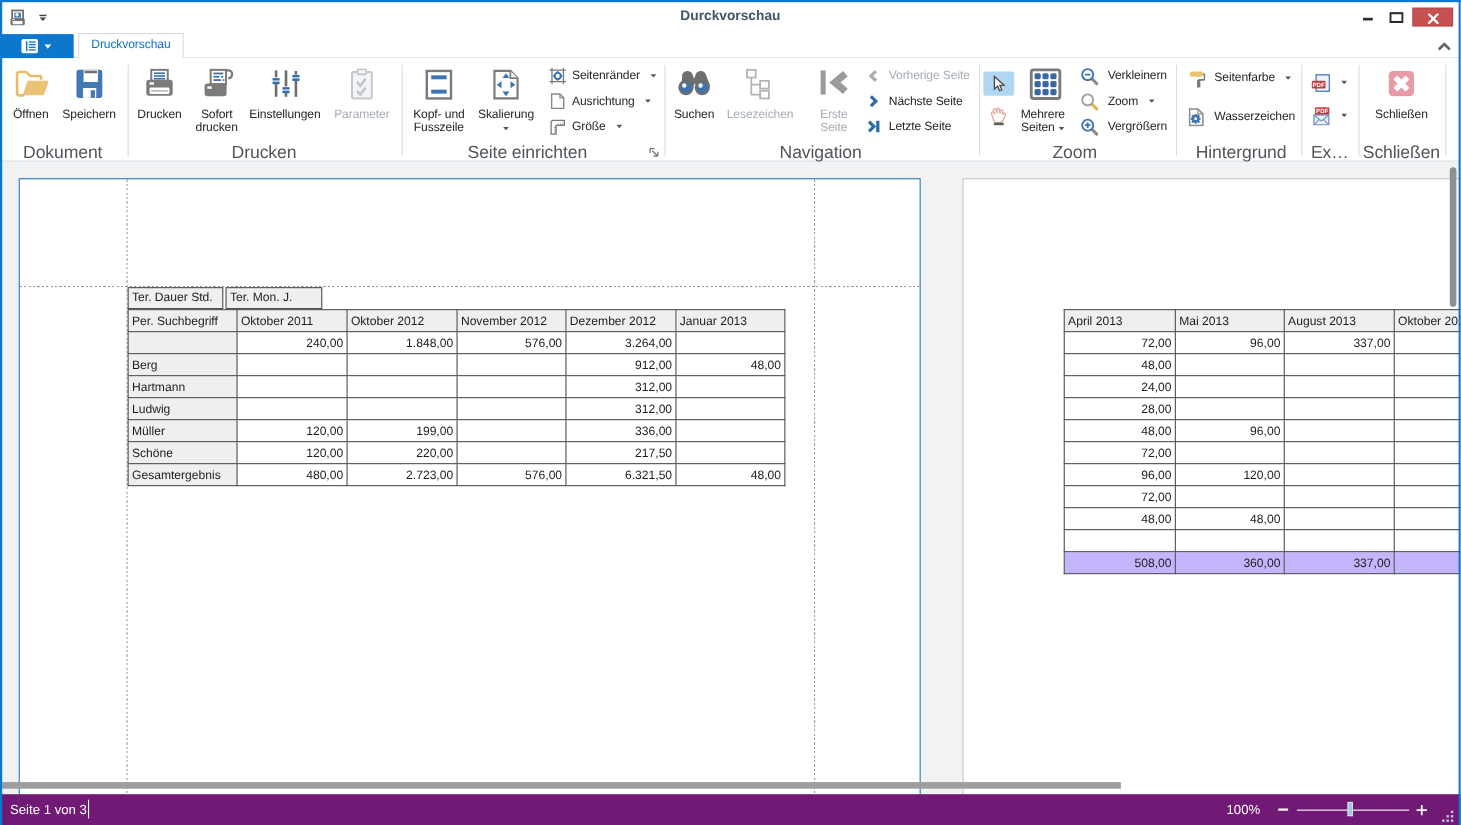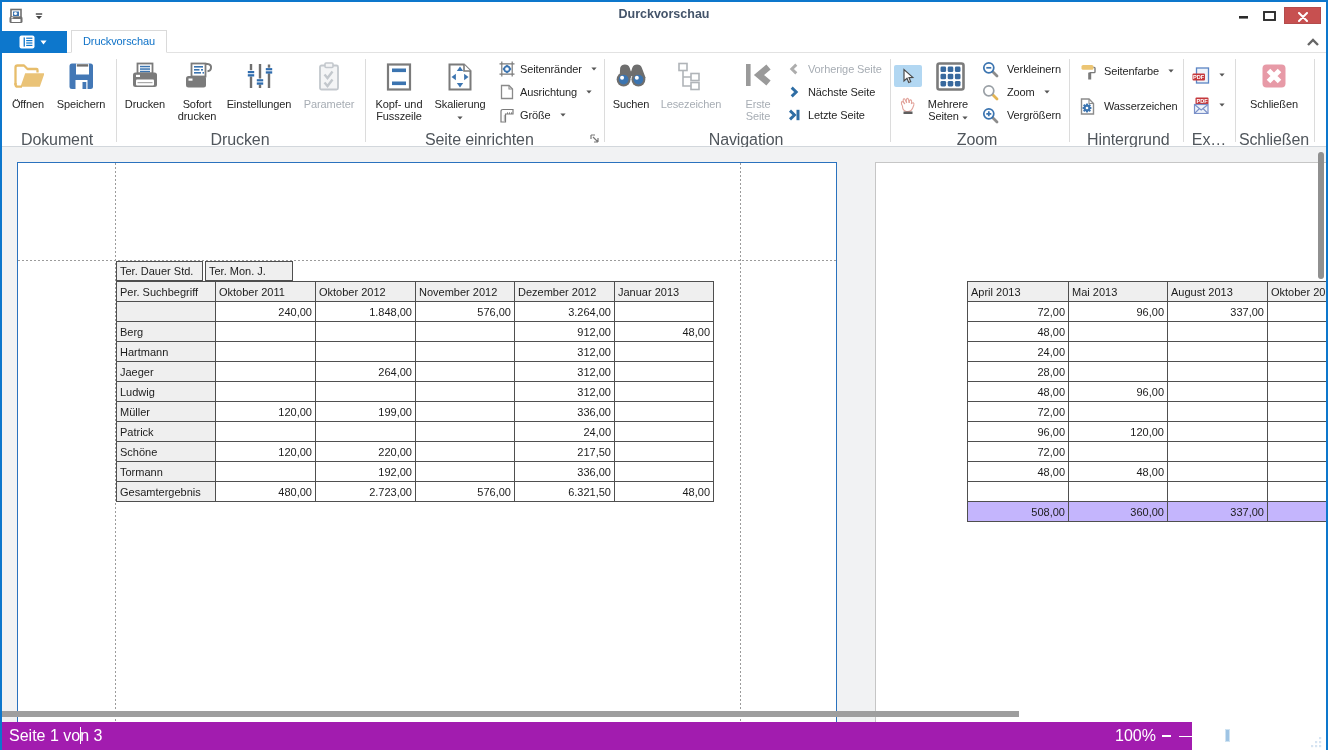--- a/index.html
+++ b/index.html
@@ -33,21 +33,21 @@
 .dashh{position:absolute;height:1px;background:repeating-linear-gradient(90deg,#9b9b9b 0 2px,transparent 2px 4px);}
 table.doc{border-collapse:collapse;position:absolute;font-family:"Liberation Sans",sans-serif;font-size:11px;color:#1c1c1c;table-layout:fixed;}
 table.doc td{border:1px solid #4f4f4f;height:19px;padding:0 3px 0 2px;overflow:hidden;white-space:nowrap;}
 table.doc td.n{text-align:right;background:#fff;}
 table.doc td.t{background:#c4b5fd;}
 table.doc td.h{background:#efefef;text-align:left;padding-left:3px;}
 .doctab{position:absolute;height:20px;box-sizing:border-box;border:1px solid #4f4f4f;background:#efefef;font-size:11px;color:#1c1c1c;line-height:18px;padding-left:3px;}
 #vthumb{position:absolute;left:1318px;top:5px;width:6px;height:127px;background:#909090;border-radius:3px;}
 #hthumb{position:absolute;left:2px;top:564px;width:1017px;height:6px;background:#9e9e9e;}
 
-#statusbar{position:absolute;left:0;top:722px;width:1192px;height:28px;background:#a21caf;color:#fff;font-size:16px;}
+#statusbar{position:absolute;left:0;top:722px;width:1328px;height:28px;background:#701a75;color:#fff;font-size:12px;}
 </style>
 </head>
 <body>
 
 <div id="titlebar">
   <svg class="abs" style="left:8px;top:8px" width="16" height="16" viewBox="0 0 16 16">
     <rect x="3" y="1.5" width="10" height="8" fill="#fff" stroke="#6f6f6f" stroke-width="1.6"></rect>
     <rect x="5" y="3.5" width="6" height="4.5" fill="#3b74b0"></rect>
     <circle cx="7.5" cy="5.5" r="1.6" fill="#fff"></circle>
     <rect x="1.5" y="8.5" width="13" height="6.5" rx="1.5" fill="#6f6f6f"></rect>
@@ -445,65 +445,41 @@
           </tr>
       <tr>
             <td class="h">Hartmann</td>
             <td class="n"></td>
             <td class="n"></td>
             <td class="n"></td>
             <td class="n">312,00</td>
             <td class="n"></td>
           </tr>
       <tr>
-            <td class="h">Jaeger</td>
-            <td class="n"></td>
-            <td class="n">264,00</td>
-            <td class="n"></td>
-            <td class="n">312,00</td>
-            <td class="n"></td>
-          </tr>
-      <tr>
             <td class="h">Ludwig</td>
             <td class="n"></td>
             <td class="n"></td>
             <td class="n"></td>
             <td class="n">312,00</td>
             <td class="n"></td>
           </tr>
       <tr>
             <td class="h">Müller</td>
             <td class="n">120,00</td>
             <td class="n">199,00</td>
             <td class="n"></td>
             <td class="n">336,00</td>
             <td class="n"></td>
           </tr>
       <tr>
-            <td class="h">Patrick</td>
-            <td class="n"></td>
-            <td class="n"></td>
-            <td class="n"></td>
-            <td class="n">24,00</td>
-            <td class="n"></td>
-          </tr>
-      <tr>
             <td class="h">Schöne</td>
             <td class="n">120,00</td>
             <td class="n">220,00</td>
             <td class="n"></td>
             <td class="n">217,50</td>
-            <td class="n"></td>
-          </tr>
-      <tr>
-            <td class="h">Tormann</td>
-            <td class="n"></td>
-            <td class="n">192,00</td>
-            <td class="n"></td>
-            <td class="n">336,00</td>
             <td class="n"></td>
           </tr>
       <tr>
             <td class="h">Gesamtergebnis</td>
             <td class="n">480,00</td>
             <td class="n">2.723,00</td>
             <td class="n">576,00</td>
             <td class="n">6.321,50</td>
             <td class="n">48,00</td>
           </tr>

